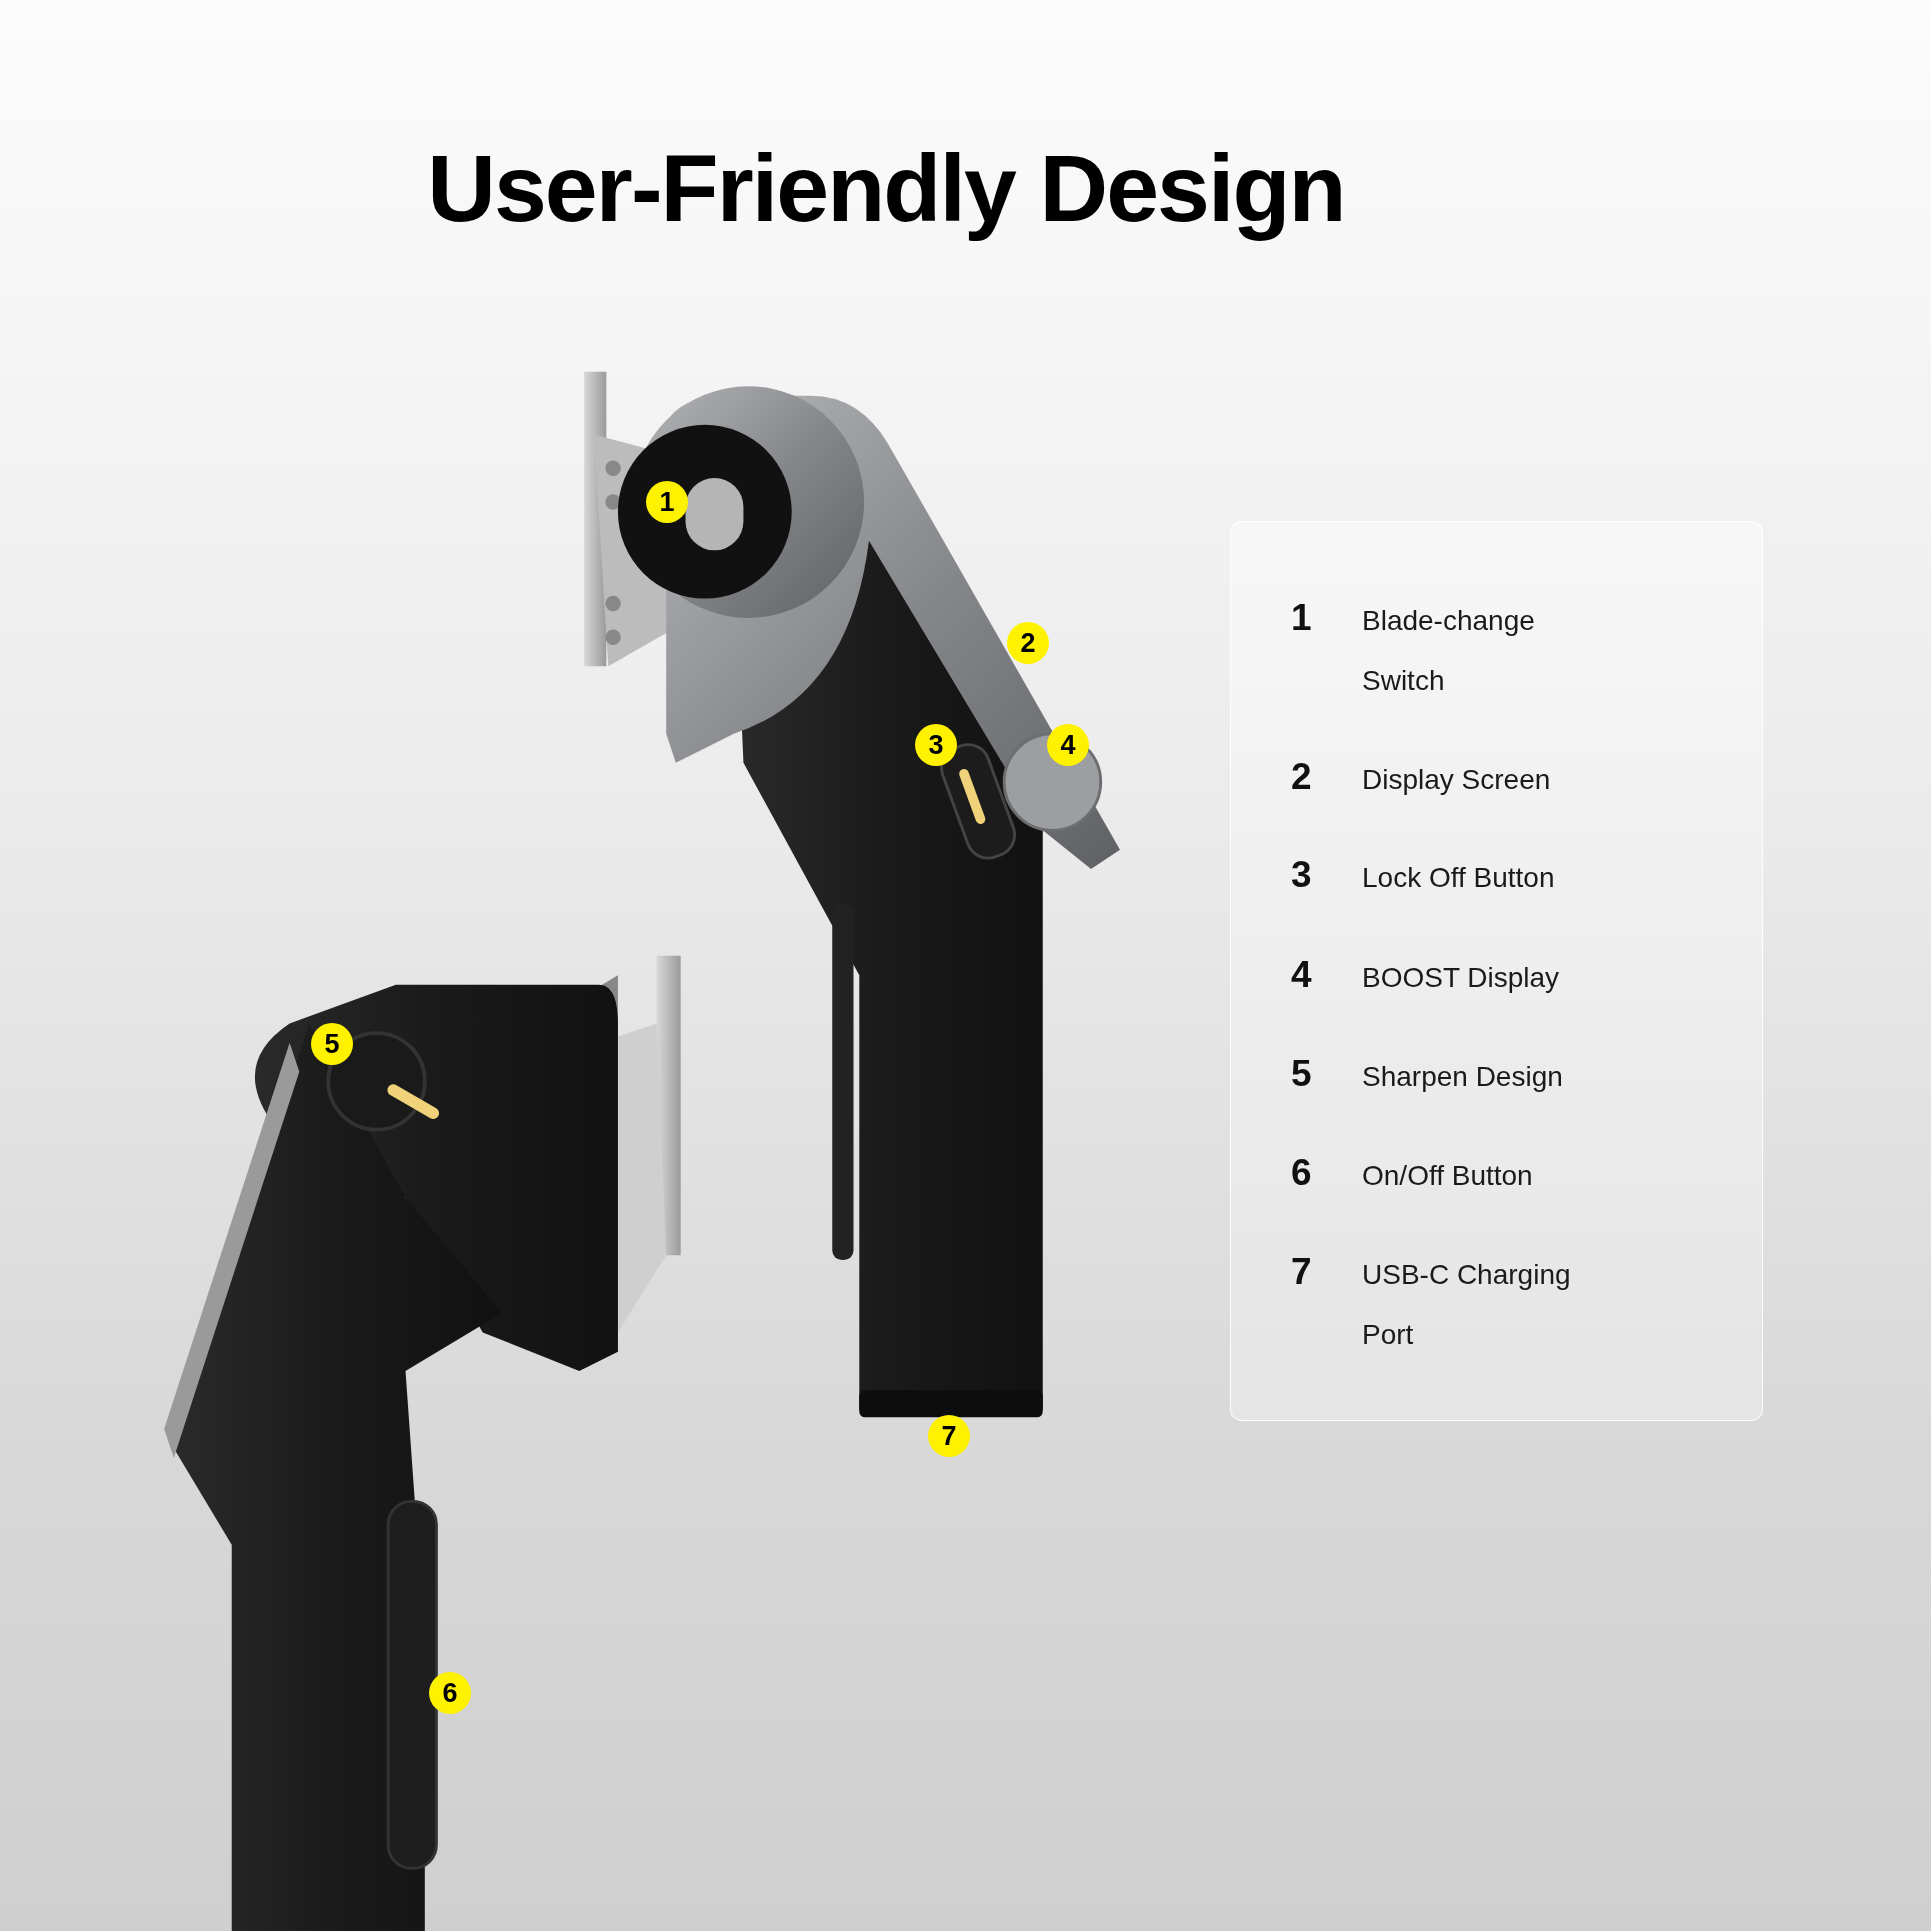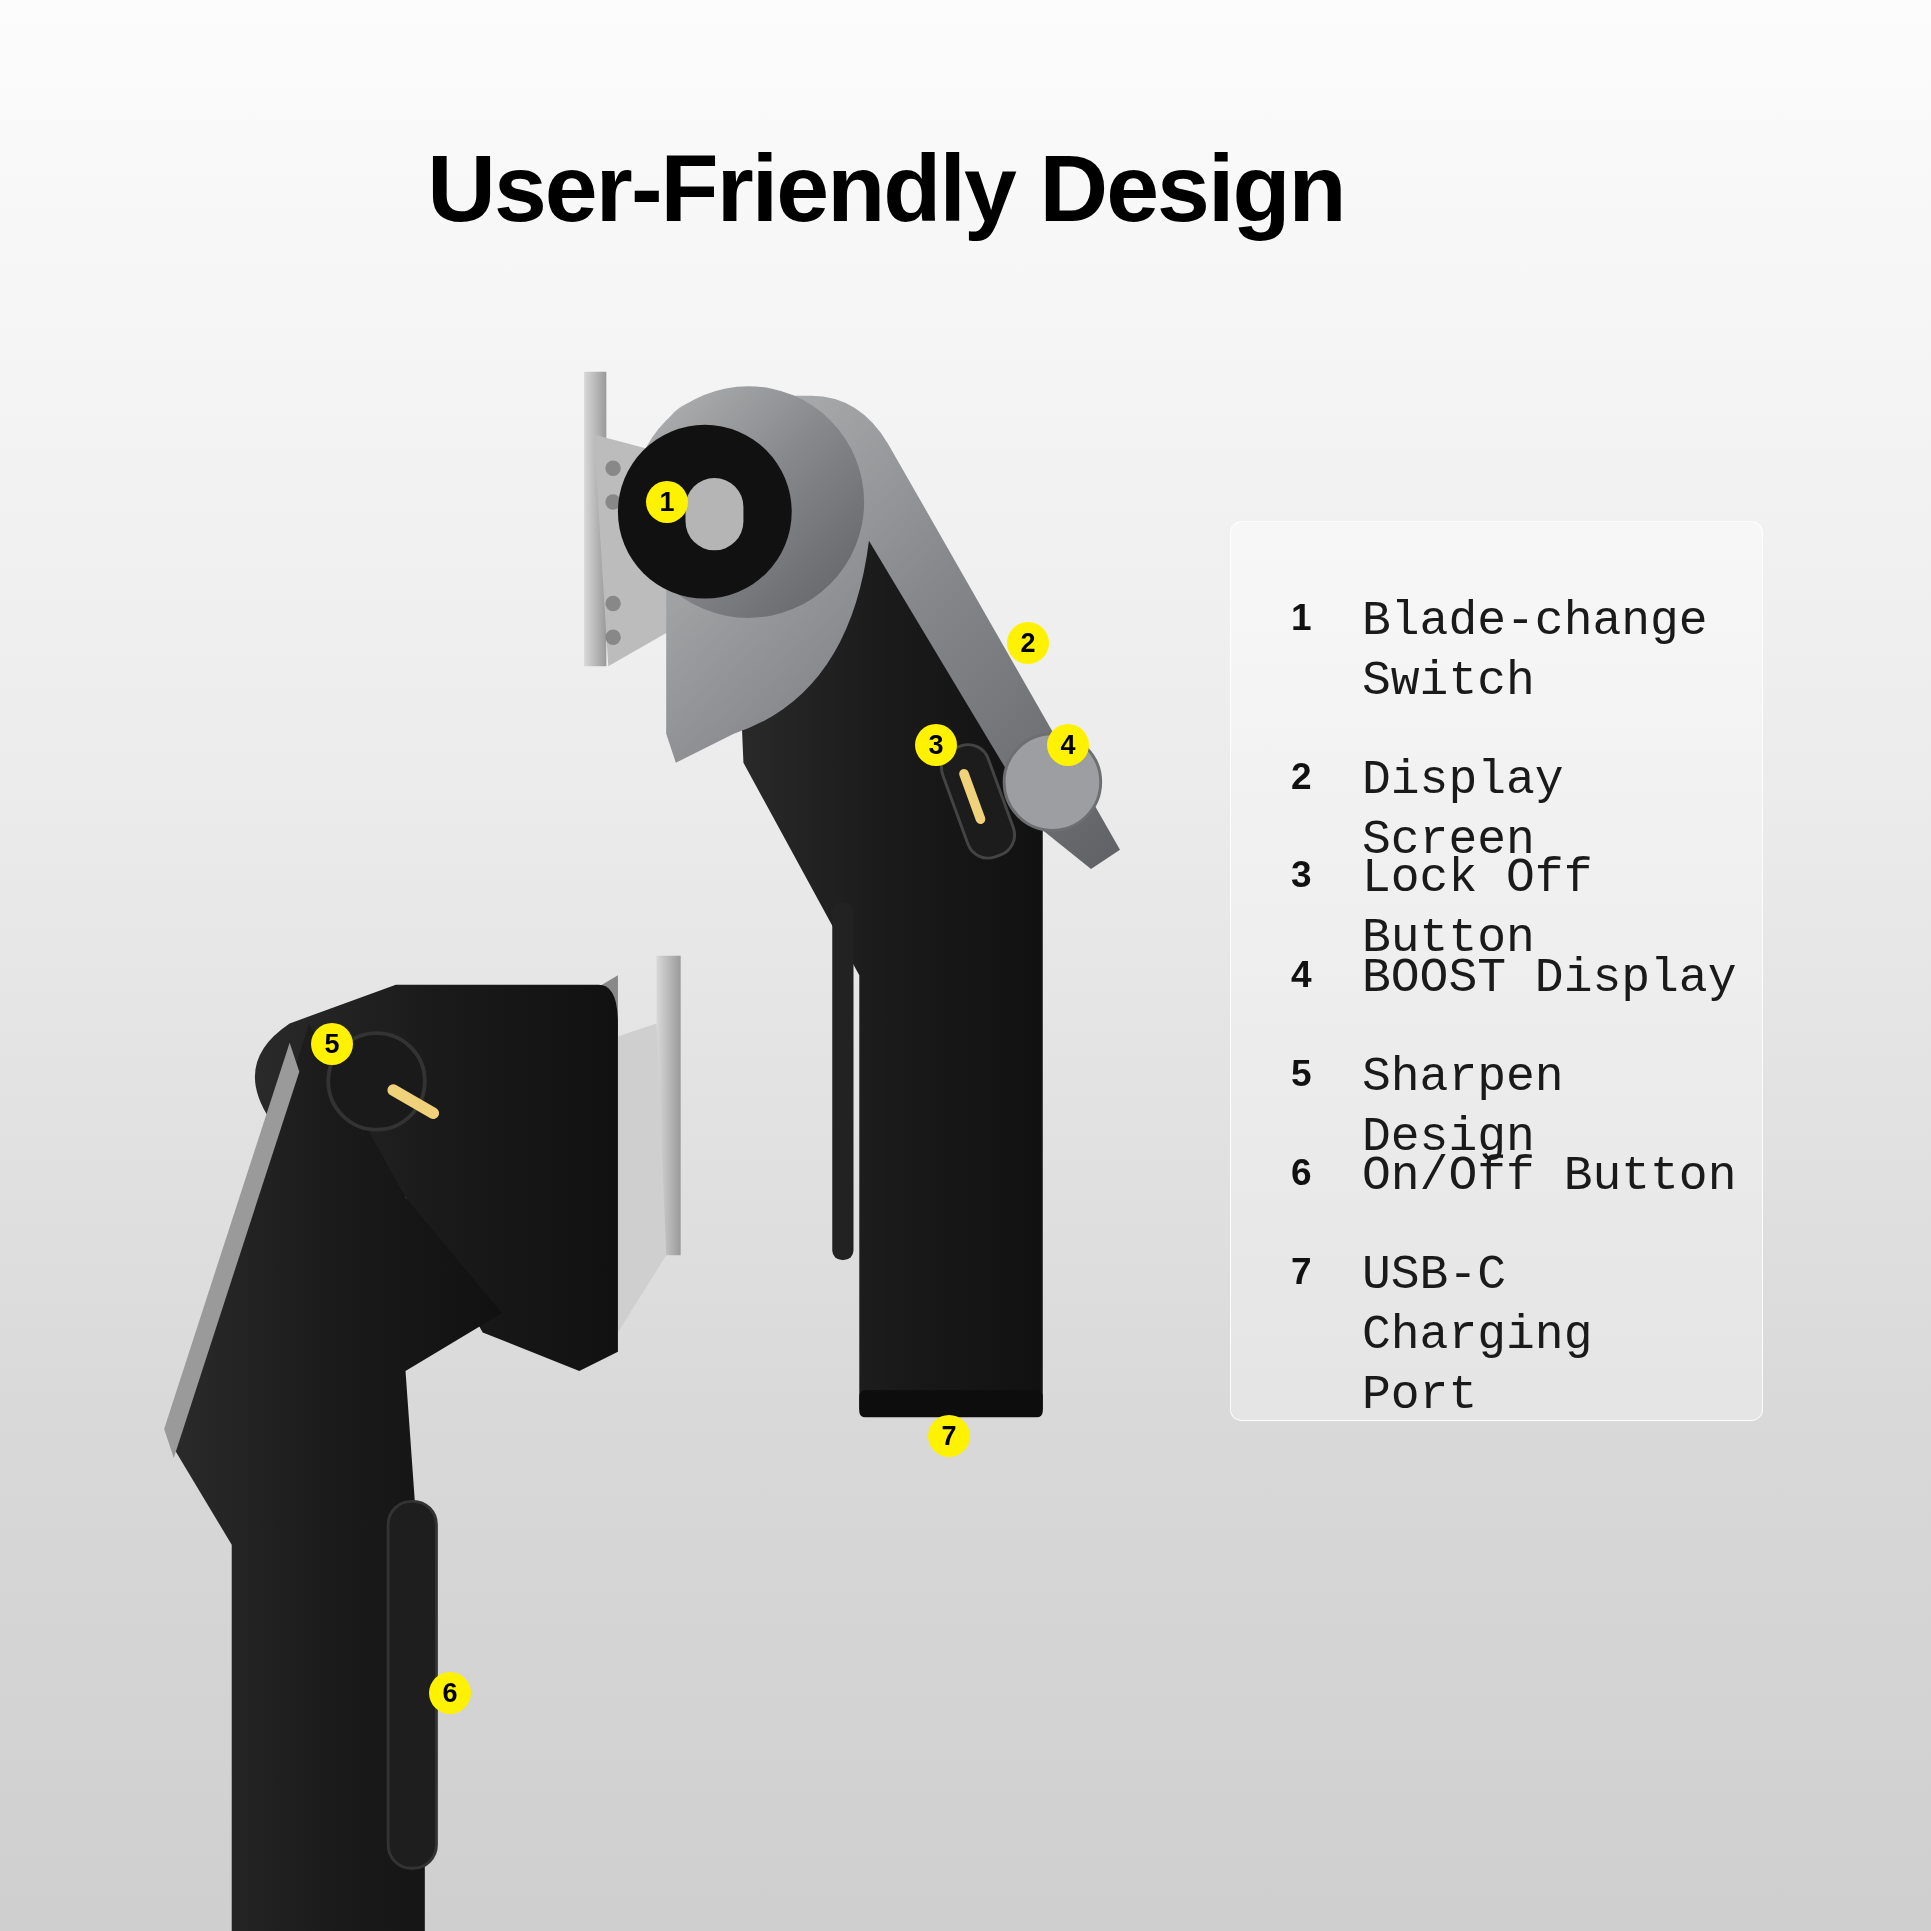--- a/index.html
+++ b/index.html
@@ -24,23 +24,22 @@
     position:absolute; left:1230px; top:521px; width:533px; height:900px;
     border-radius:11.6px; border:1.9px solid rgba(255,255,255,0.9);
     background:linear-gradient(180deg, rgba(248,248,248,0.85), rgba(230,230,230,0.85));
     box-sizing:border-box;
   }
   .legend-item { position:absolute; left:0; width:100%; }
   .legend-num {
     position:absolute; left:60px; top:0; font-weight:700; font-size:37px; color:#111;
   }
   .legend-label {
-    position:absolute; left:131px; top:-5.8px; width:386px; font-size:48px; line-height:60px; color:#1a1a1a;
+    position:absolute; left:131px; top:-5.8px; width:386px; font-size:28px; line-height:60px; color:#1a1a1a;
     white-space:pre-line;
-    font-family:Liberation Mono, monospace;
   }
 </style>
 </head>
 <body>
 
 <div class="title">User-Friendly Design</div>
 
 <svg class="product-art" viewBox="0 0 2000 2000">
   <defs>
     <linearGradient id="metal" x1="0" y1="0" x2="1" y2="1">

